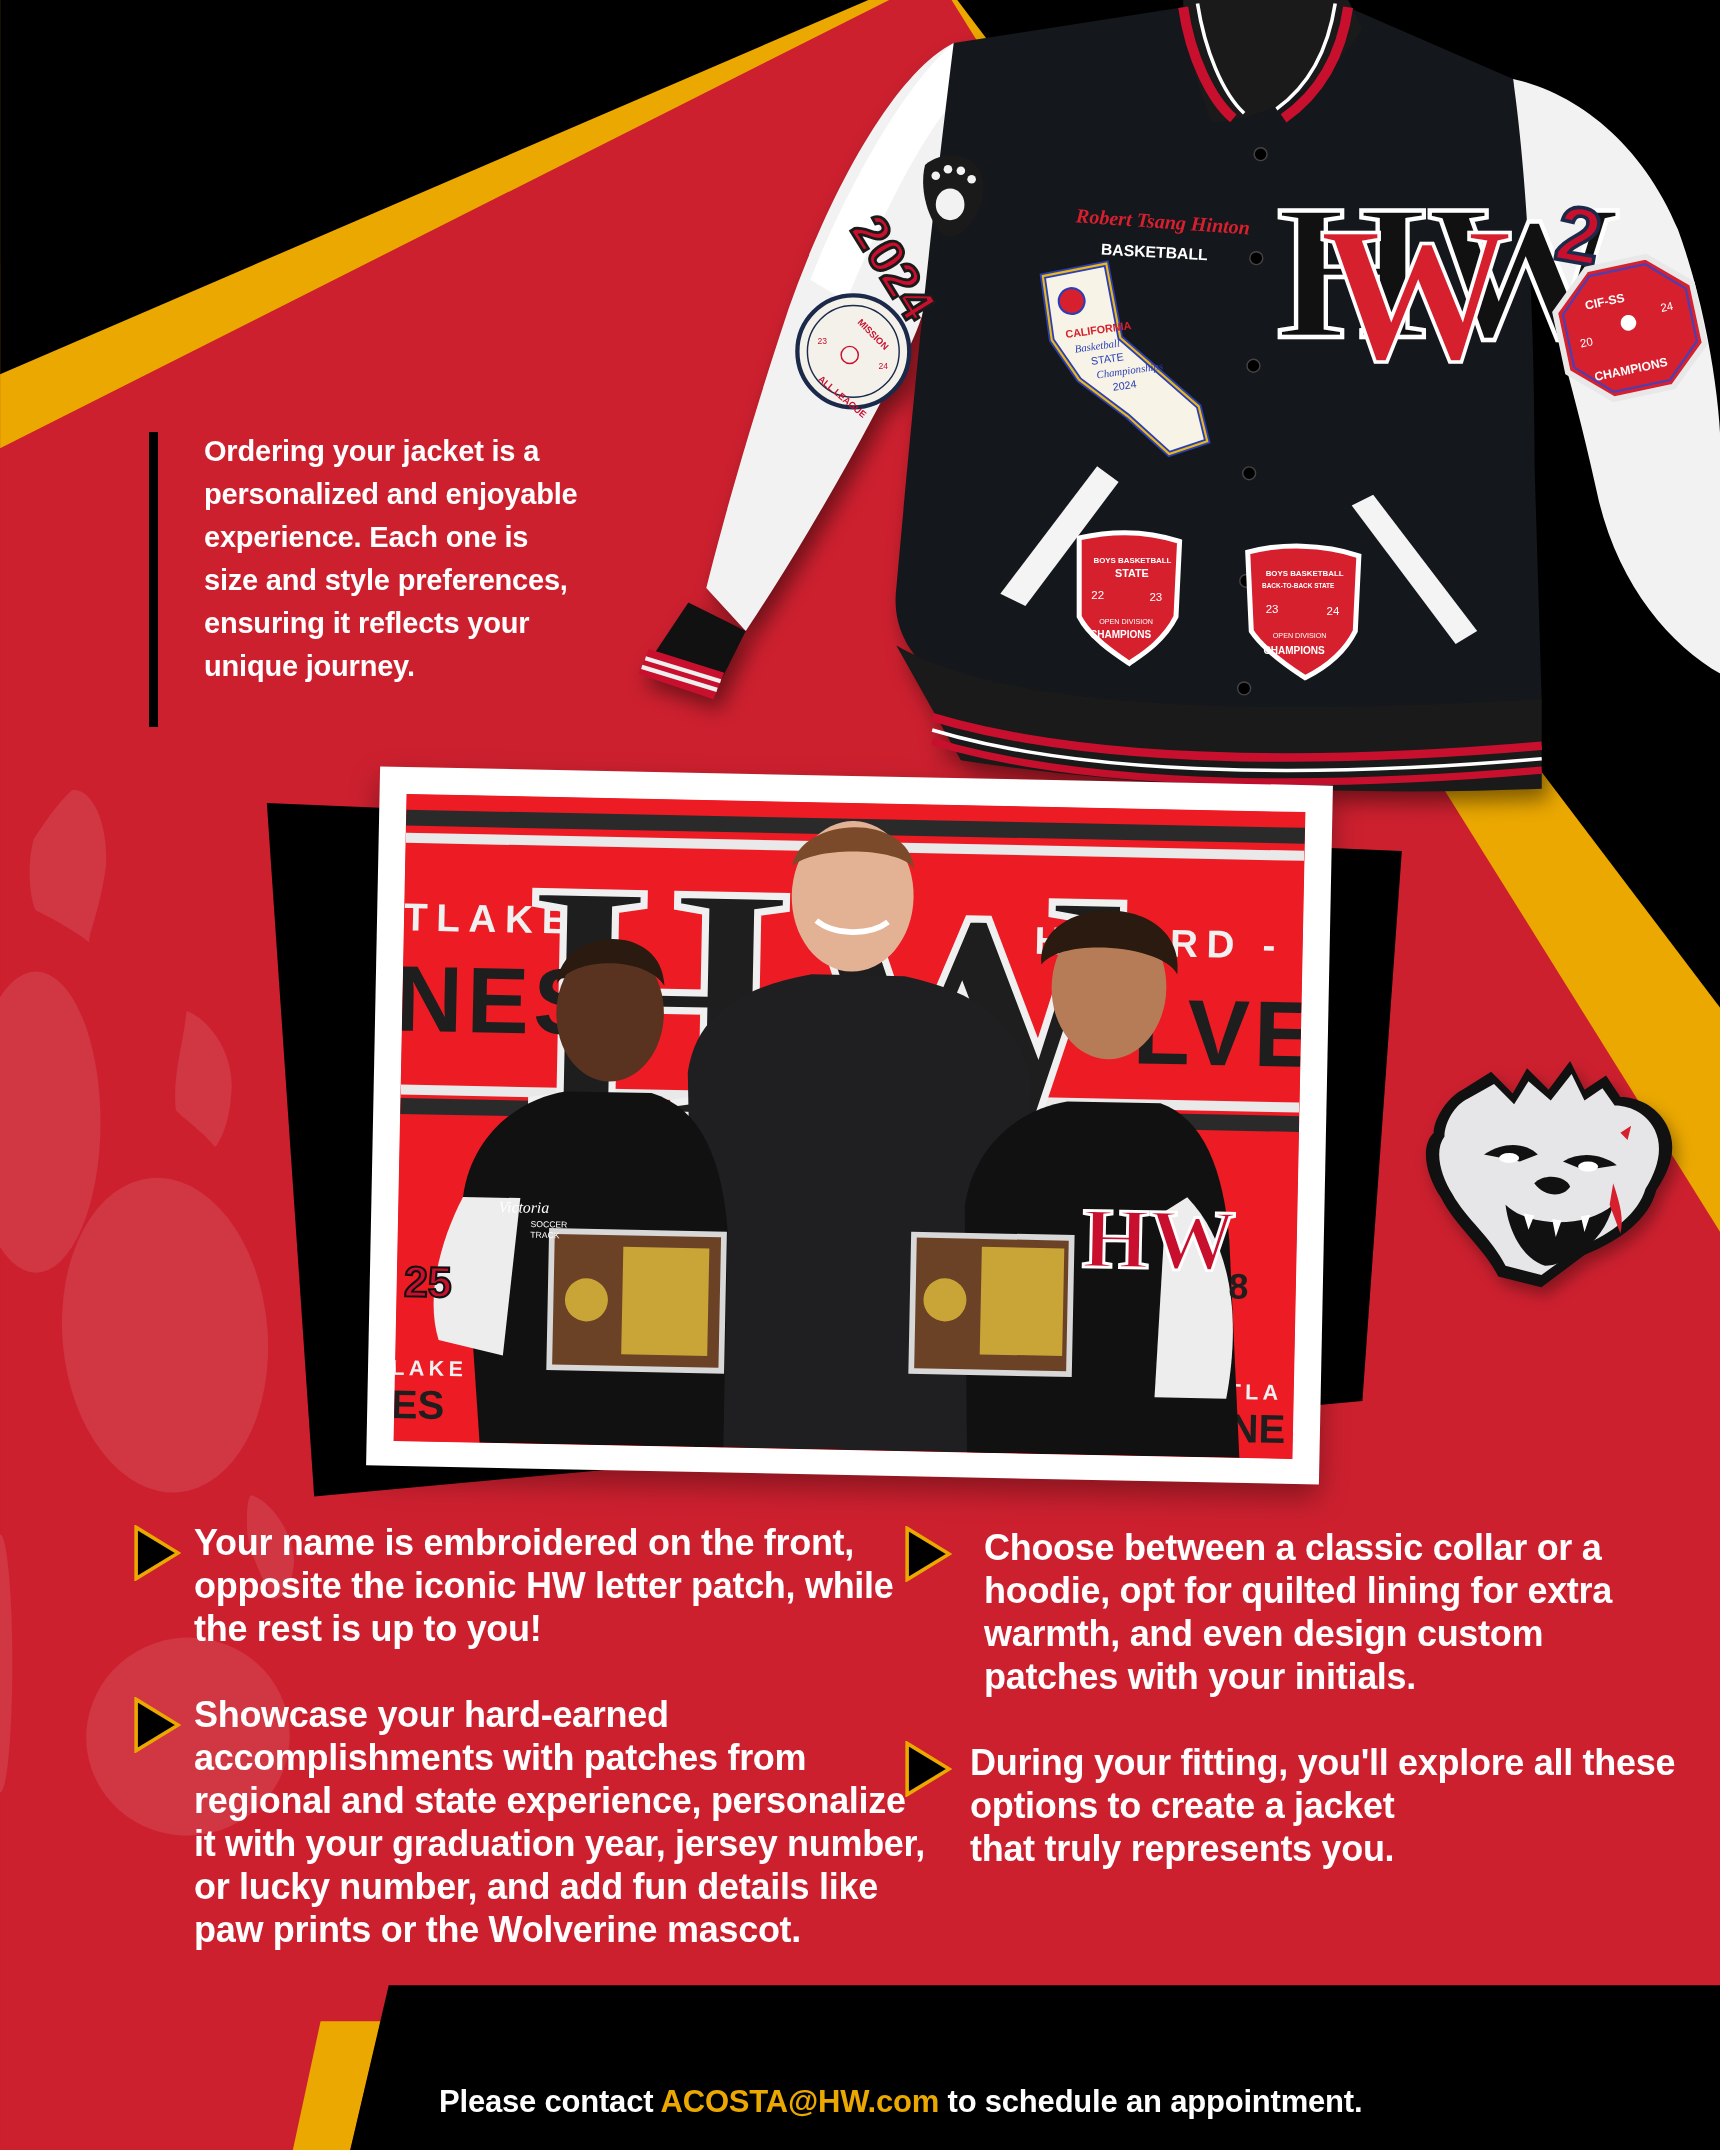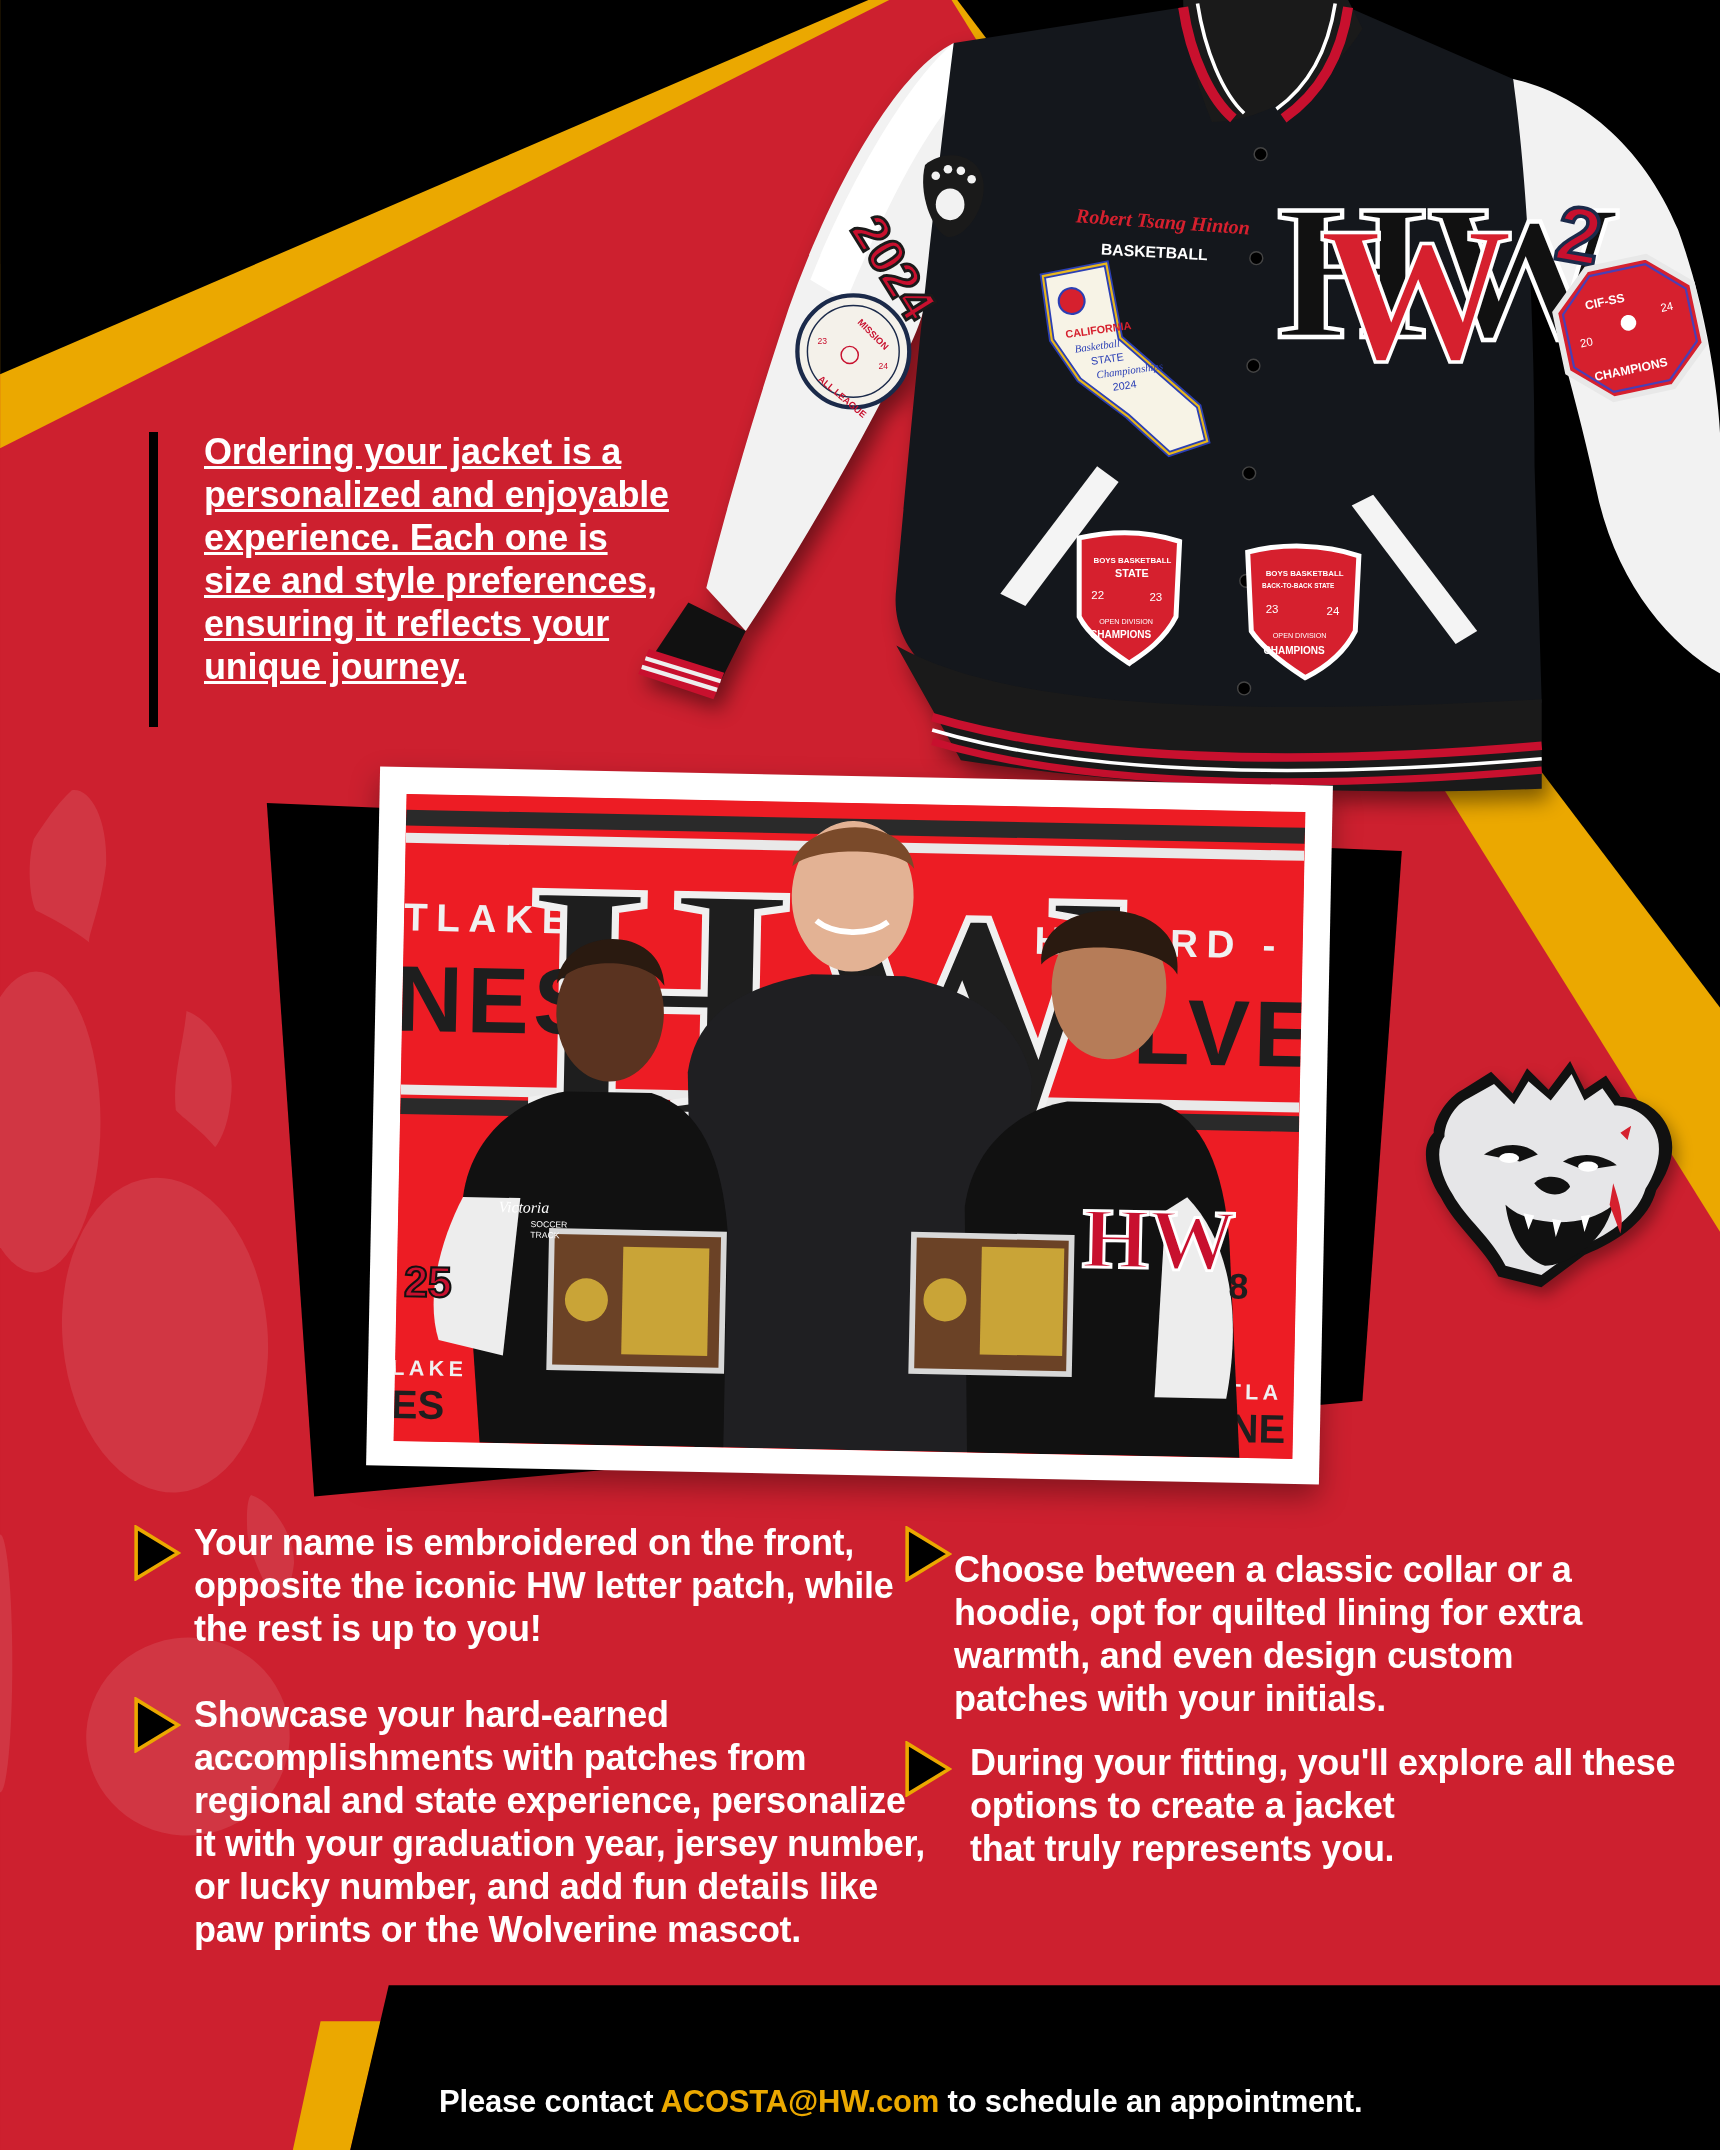--- a/index.html
+++ b/index.html
@@ -1,19 +1,19 @@
 <!DOCTYPE html>
 <html style="font-size:11.5px"><head>
 <meta charset="utf-8">
 <style>
   html, body { margin: 0; padding: 0; }
   body { width: 1721px; height: 2151px; position: relative; overflow: hidden; background: #CD202F; font-family: "Liberation Sans", "DejaVu Sans", sans-serif; }
   #bg-svg { position: absolute; left: 0; top: 0; width: 1721px; height: 2151px; }
   .intro-bar { position: absolute; left: 149px; top: 432px; width: 9.3px; height: 295px; background: #000; }
-  .intro-text { position: absolute; left: 204px; top: 430px; width: 459px; color: #fff; font-family: "Liberation Sans", sans-serif; font-weight: 700; font-size: 36px; line-height: 43px; letter-spacing: -0.2px; text-decoration: underline; }
+  .intro-text { position: absolute; left: 204px; top: 430px; width: 459px; color: #fff; font-family: "Liberation Sans", sans-serif; font-weight: 700; font-size: 29px; line-height: 43px; letter-spacing: -0.2px; }
   .intro-text span { display: block; white-space: nowrap; }
   .photo-frame { position: absolute; left: 373px; top: 776px; width: 953px; height: 699px; background: #fff; transform: rotate(1.15deg); transform-origin: center center; box-shadow: 0 13px 29px rgba(0,0,0,0.35); }
   .photo { position: absolute; left: 27px; top: 27px; width: 899px; height: 647px; overflow: hidden; background: #ED1C24; }
   .photo svg { width: 100%; height: 100%; display: block; }
 
   .mascot { position: absolute; left: 1405px; top: 1018px; width: 280px; height: 280px; filter: drop-shadow(5.7px 8.6px 7.2px rgba(0,0,0,0.35)); }
 
   .bullet { position: absolute; }
   .bullet .marker { position: absolute; left: 0; top: 0; width: 47px; height: 56px; }
   .bullet .text { position: absolute; left: 60px; top: 0; color: #fff; font-family: "Liberation Sans", sans-serif; font-weight: 700; font-size: 36px; line-height: 43px; letter-spacing: -0.3px; }
@@ -269,21 +269,21 @@
     <span>it with your graduation year, jersey number,</span>
     <span>or lucky number, and add fun details like</span>
     <span>paw prints or the Wolverine mascot.</span>
   </div>
 </div>
 
 <div class="bullet" style="left:905px; top:1526px;">
   <svg class="marker" viewBox="0 0 66 78">
       <polygon points="3,3 62,39 3,75" fill="#000" stroke="#EBA800" stroke-width="5"></polygon>
     </svg>
-  <div class="text" style="left:49px; top:0px;margin-top:22px;">
+  <div class="text" style="left:79px; top:0px;">
     <span>Choose between a classic collar or a</span>
     <span>hoodie, opt for quilted lining for extra</span>
     <span>warmth, and even design custom</span>
     <span>patches with your initials.</span>
   </div>
 </div>
 <div class="bullet" style="left:905px; top:1741px;">
   <svg class="marker" viewBox="0 0 66 78">
       <polygon points="3,3 62,39 3,75" fill="#000" stroke="#EBA800" stroke-width="5"></polygon>
     </svg>

